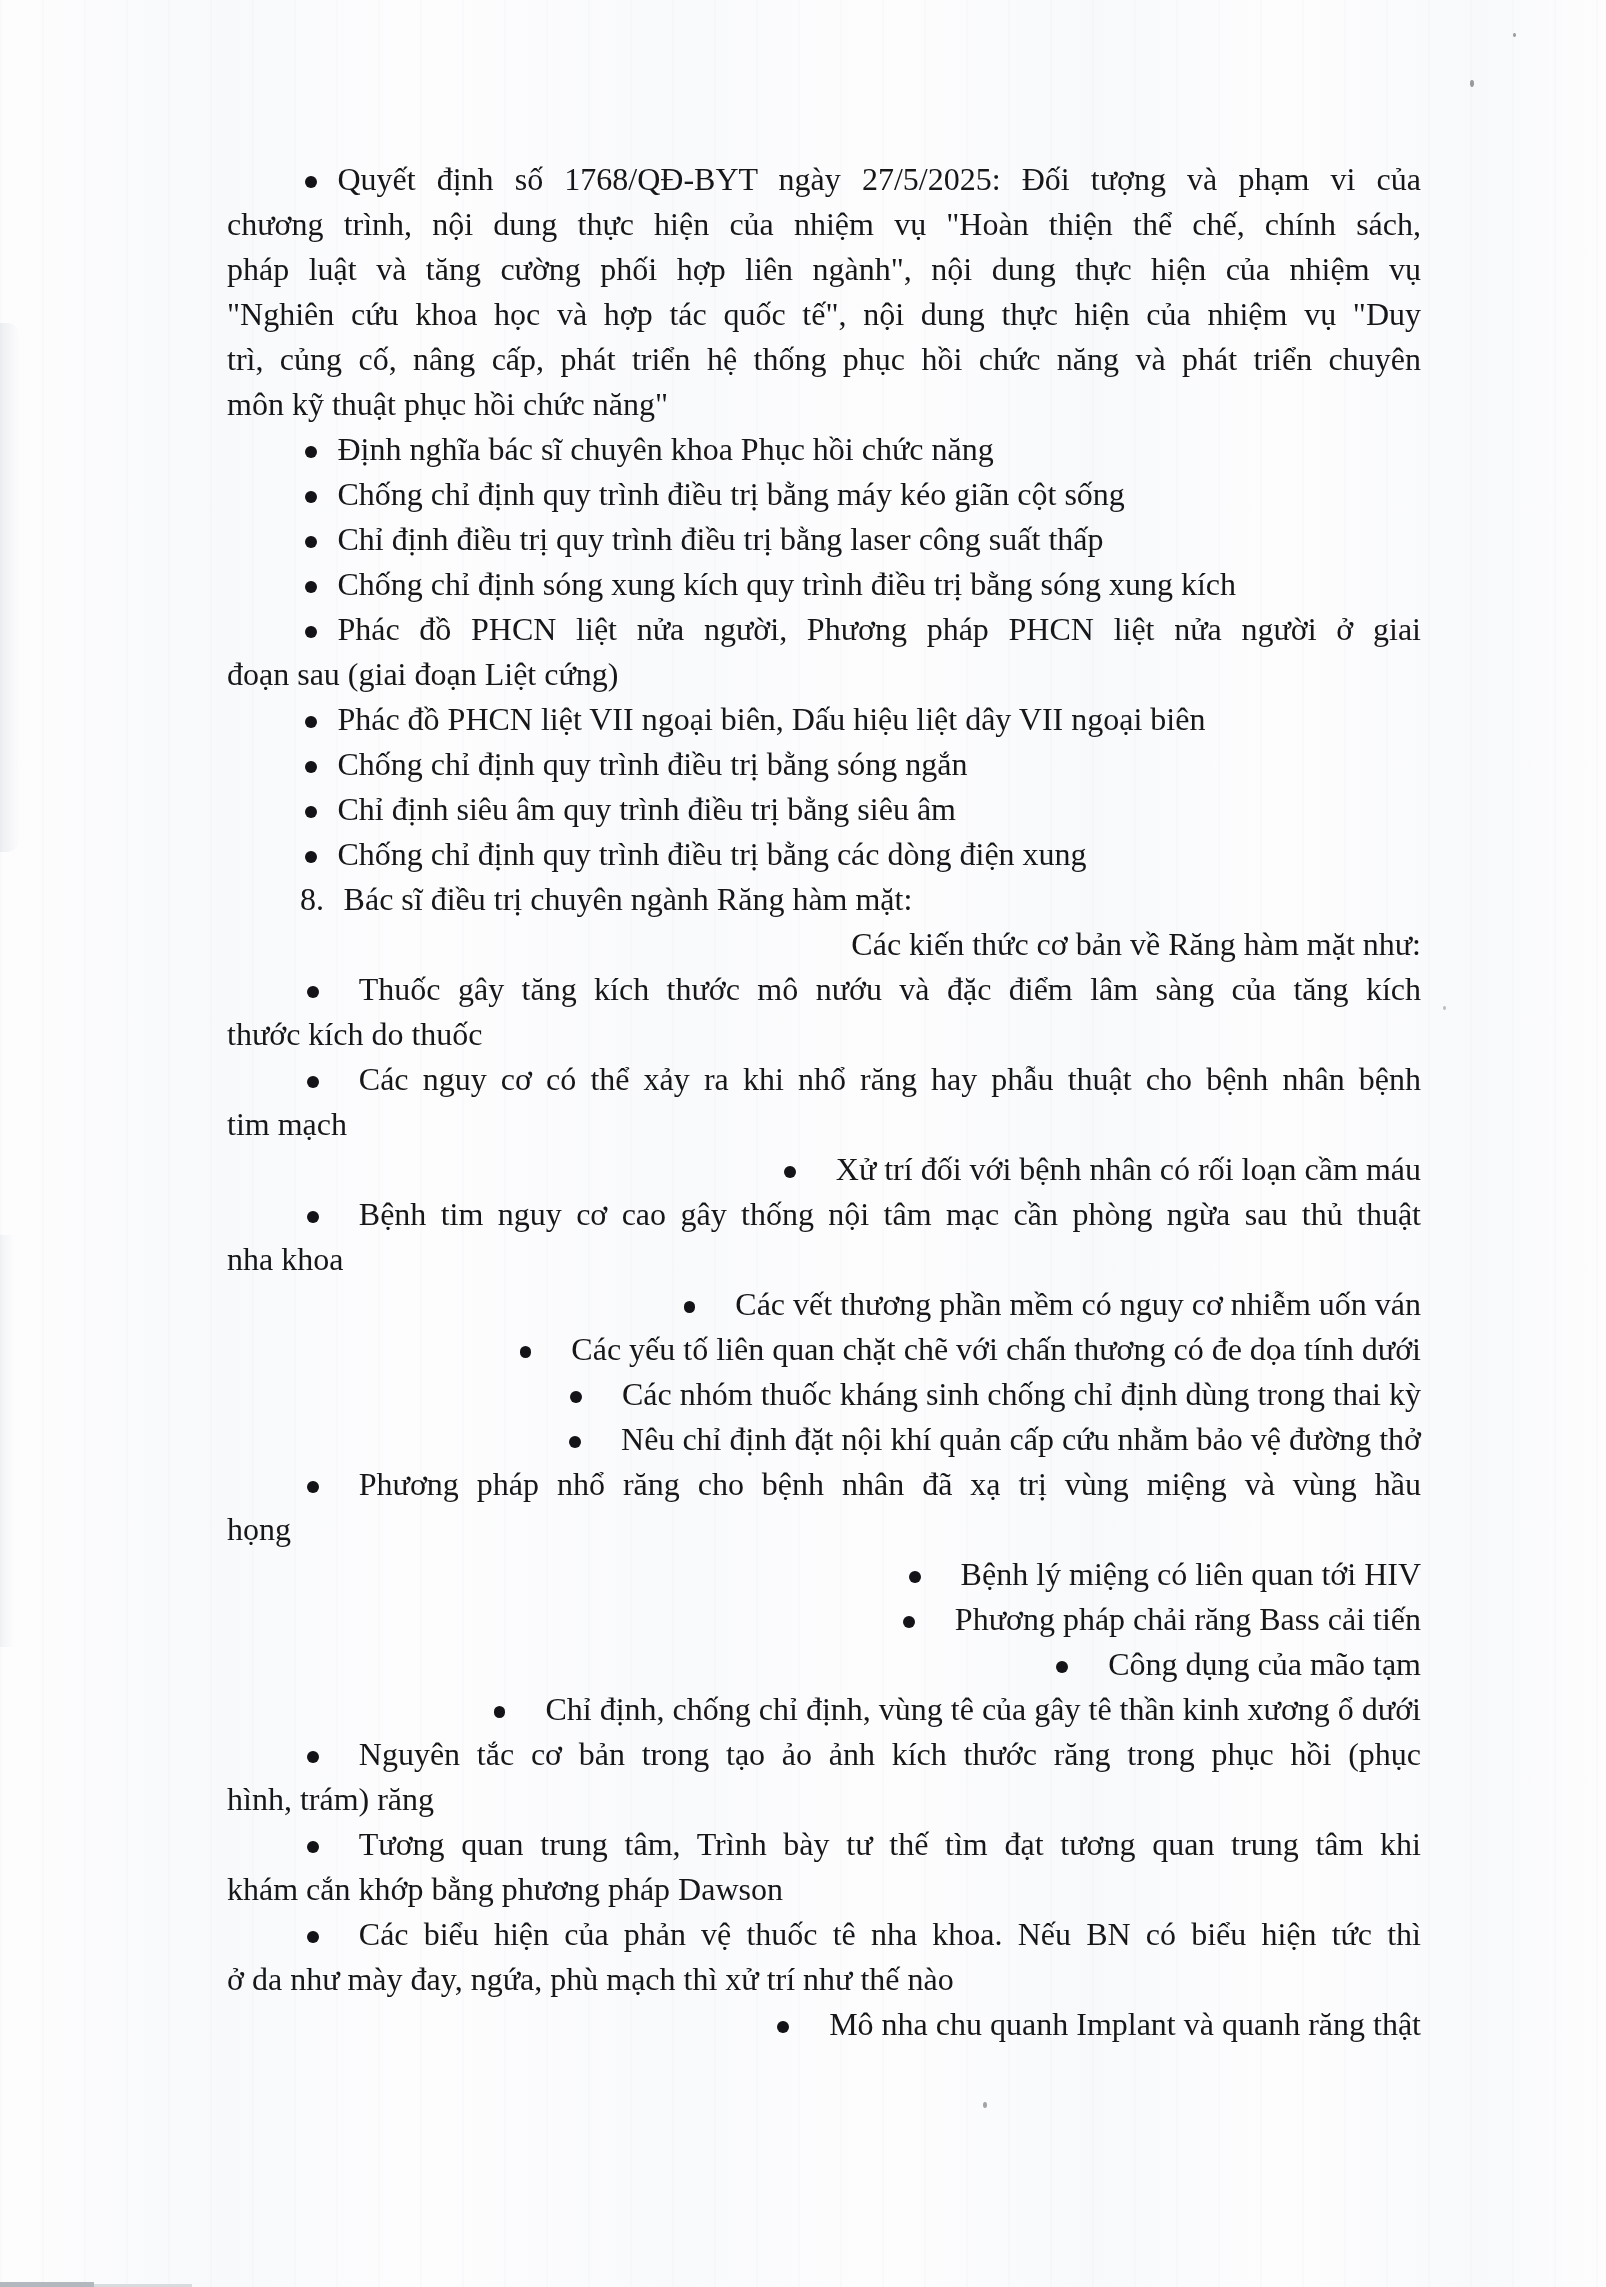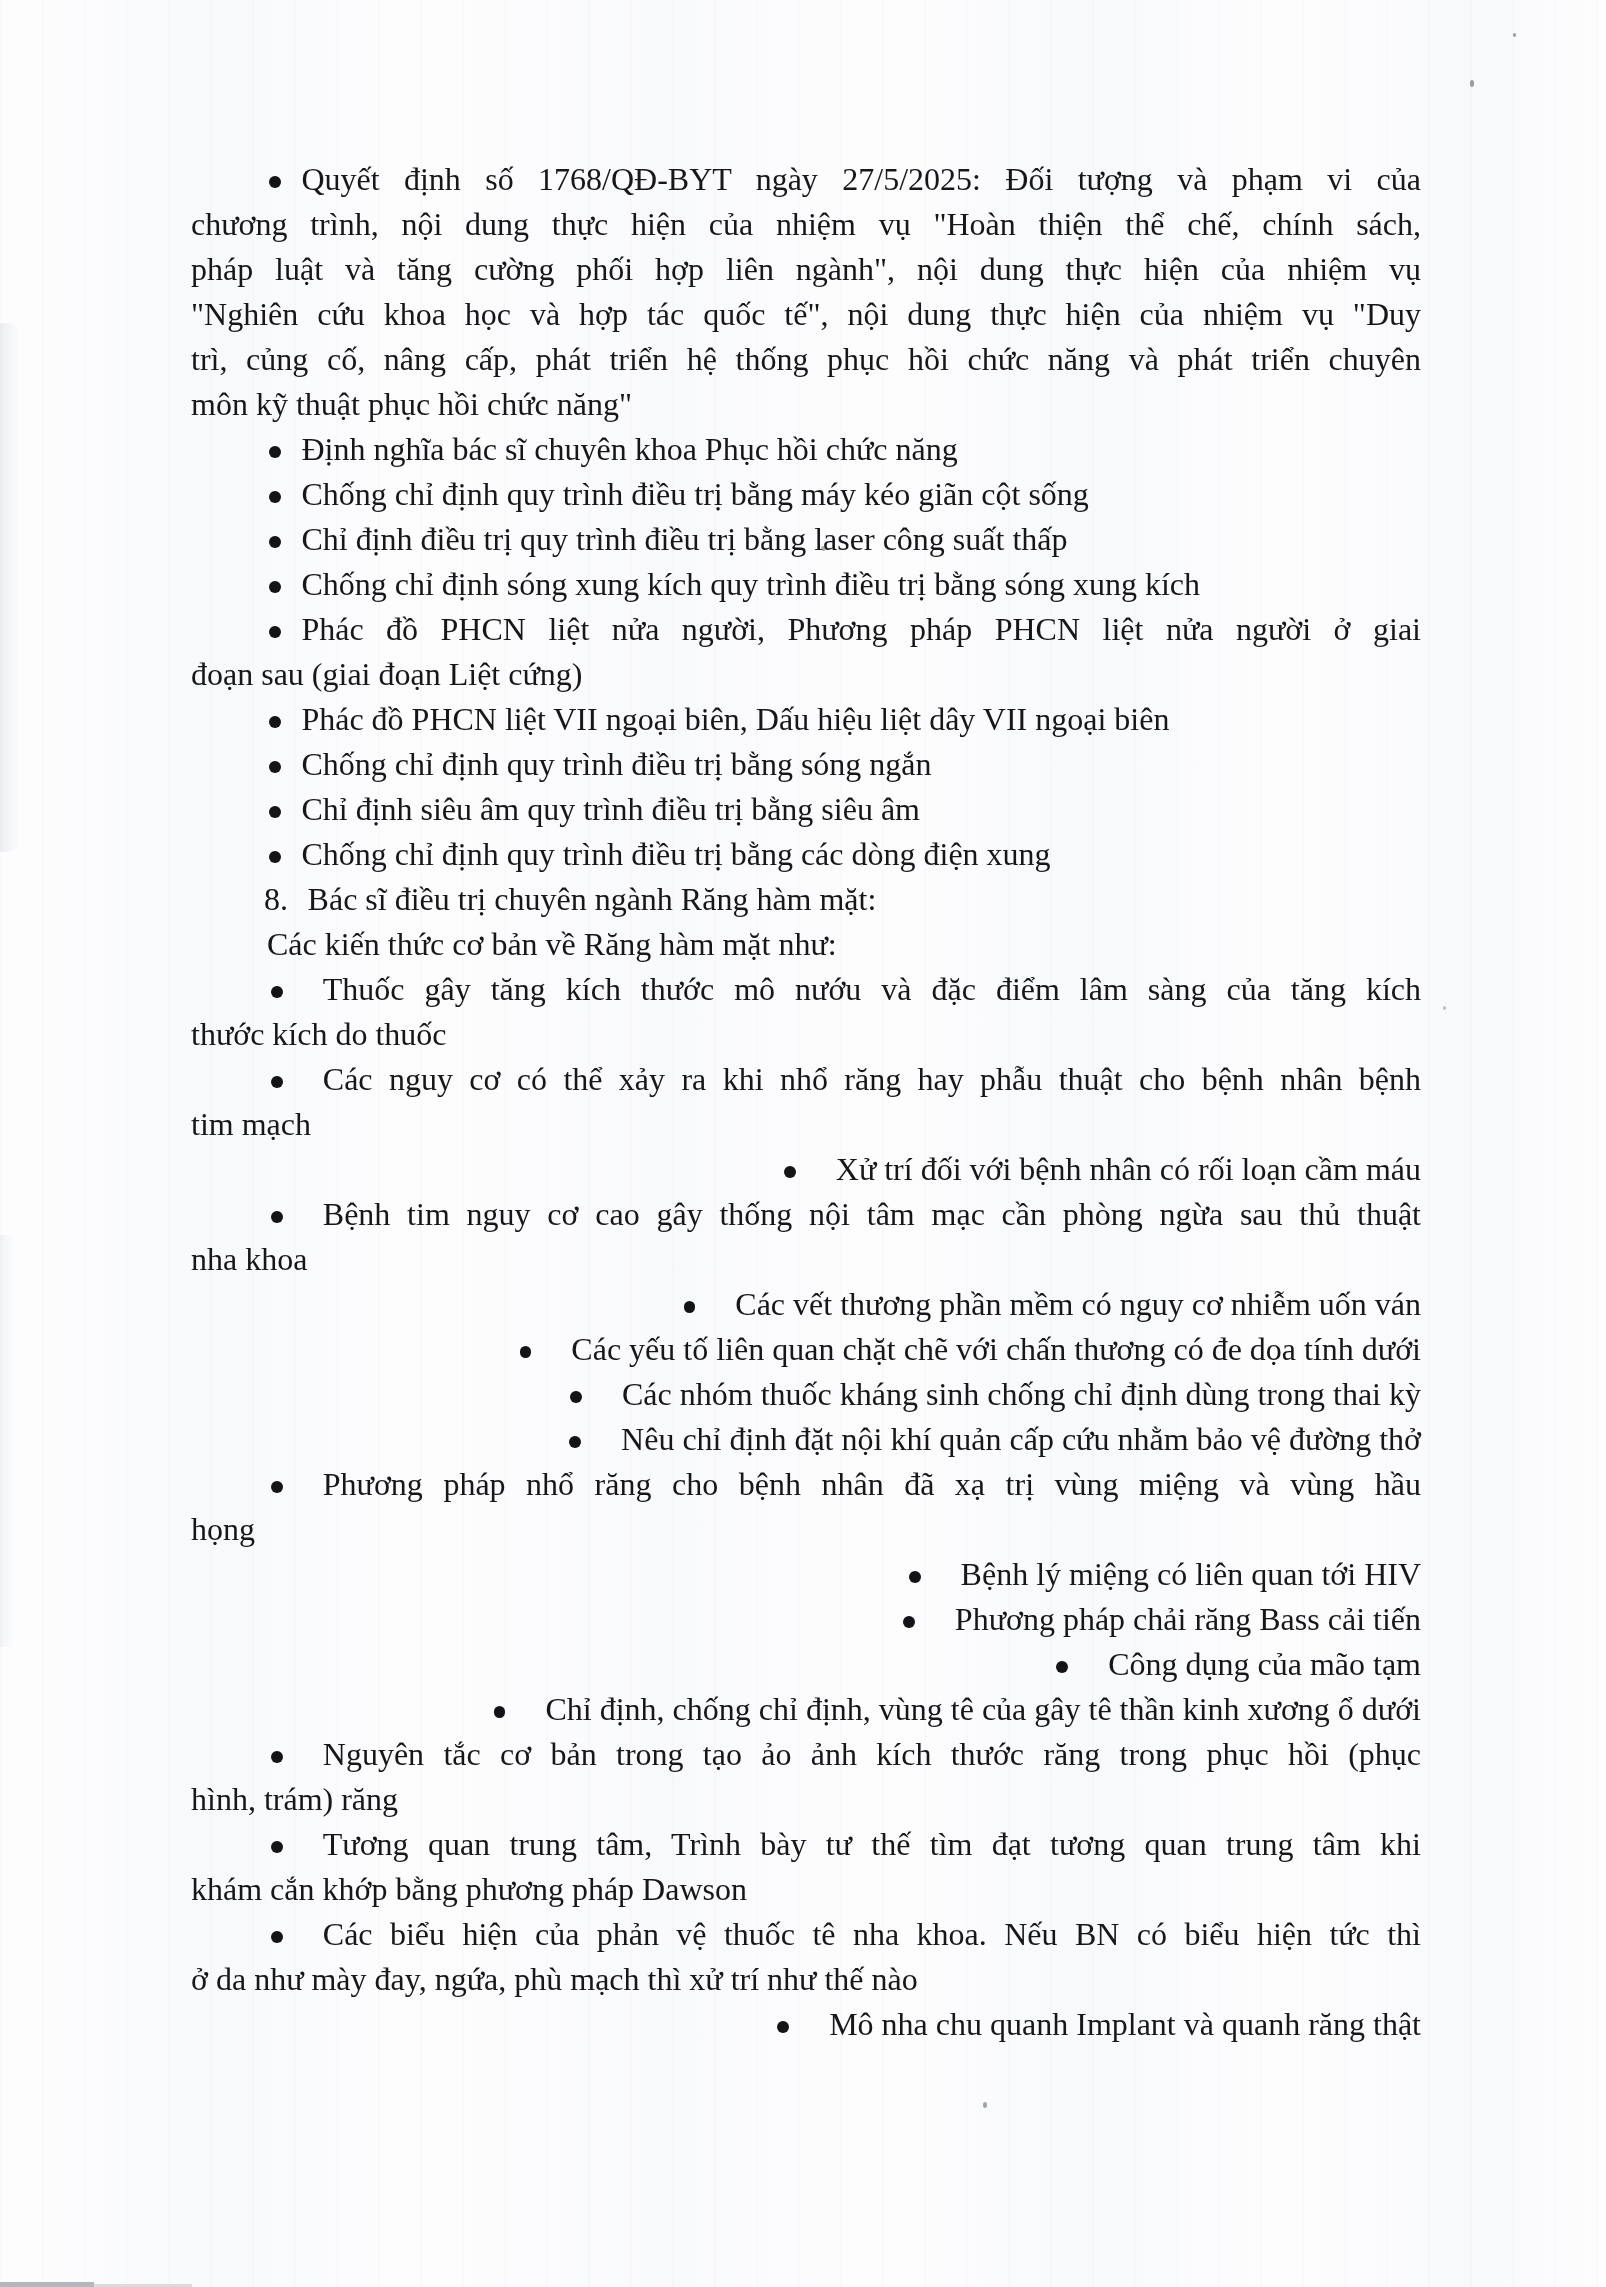--- a/index.html
+++ b/index.html
@@ -31,26 +31,26 @@
       rgba(228,232,237,0.16) 0px, rgba(228,232,237,0.16) 2px,
       rgba(255,255,255,0) 2px, rgba(255,255,255,0) 42px);
     pointer-events:none;
   }
   .content {
     position:absolute; left:191px; top:157px; width:1230px;
     color:#17171a;
     font-size:32px;
     line-height:45px;
   }
-  .line { text-align:left; }
+  .line { text-align:left;margin-left:36px; }
   .line.just { text-align:justify; text-align-last:justify; }
   .k-b1 { padding-left:78px; }
   .k-b2 { padding-left:80px;text-align:right; }
   .k-h  { padding-left:73px; font-weight:normal; }
-  .k-p  { padding-left:76px; }
+  .k-p  { padding-left:76px;text-align:right; }
   .bullet {
     display:inline-block; width:11.8px; height:11.8px; border-radius:50%;
     background:#141418; vertical-align:2px;
   }
   .gap { display:inline-block; }
   .k-b1 .gap { width:20.6px; }
   .k-b2 .gap { width:40px; }
   .k-h  .gap { width:19.6px; }
   
   .smudge-left-top {

